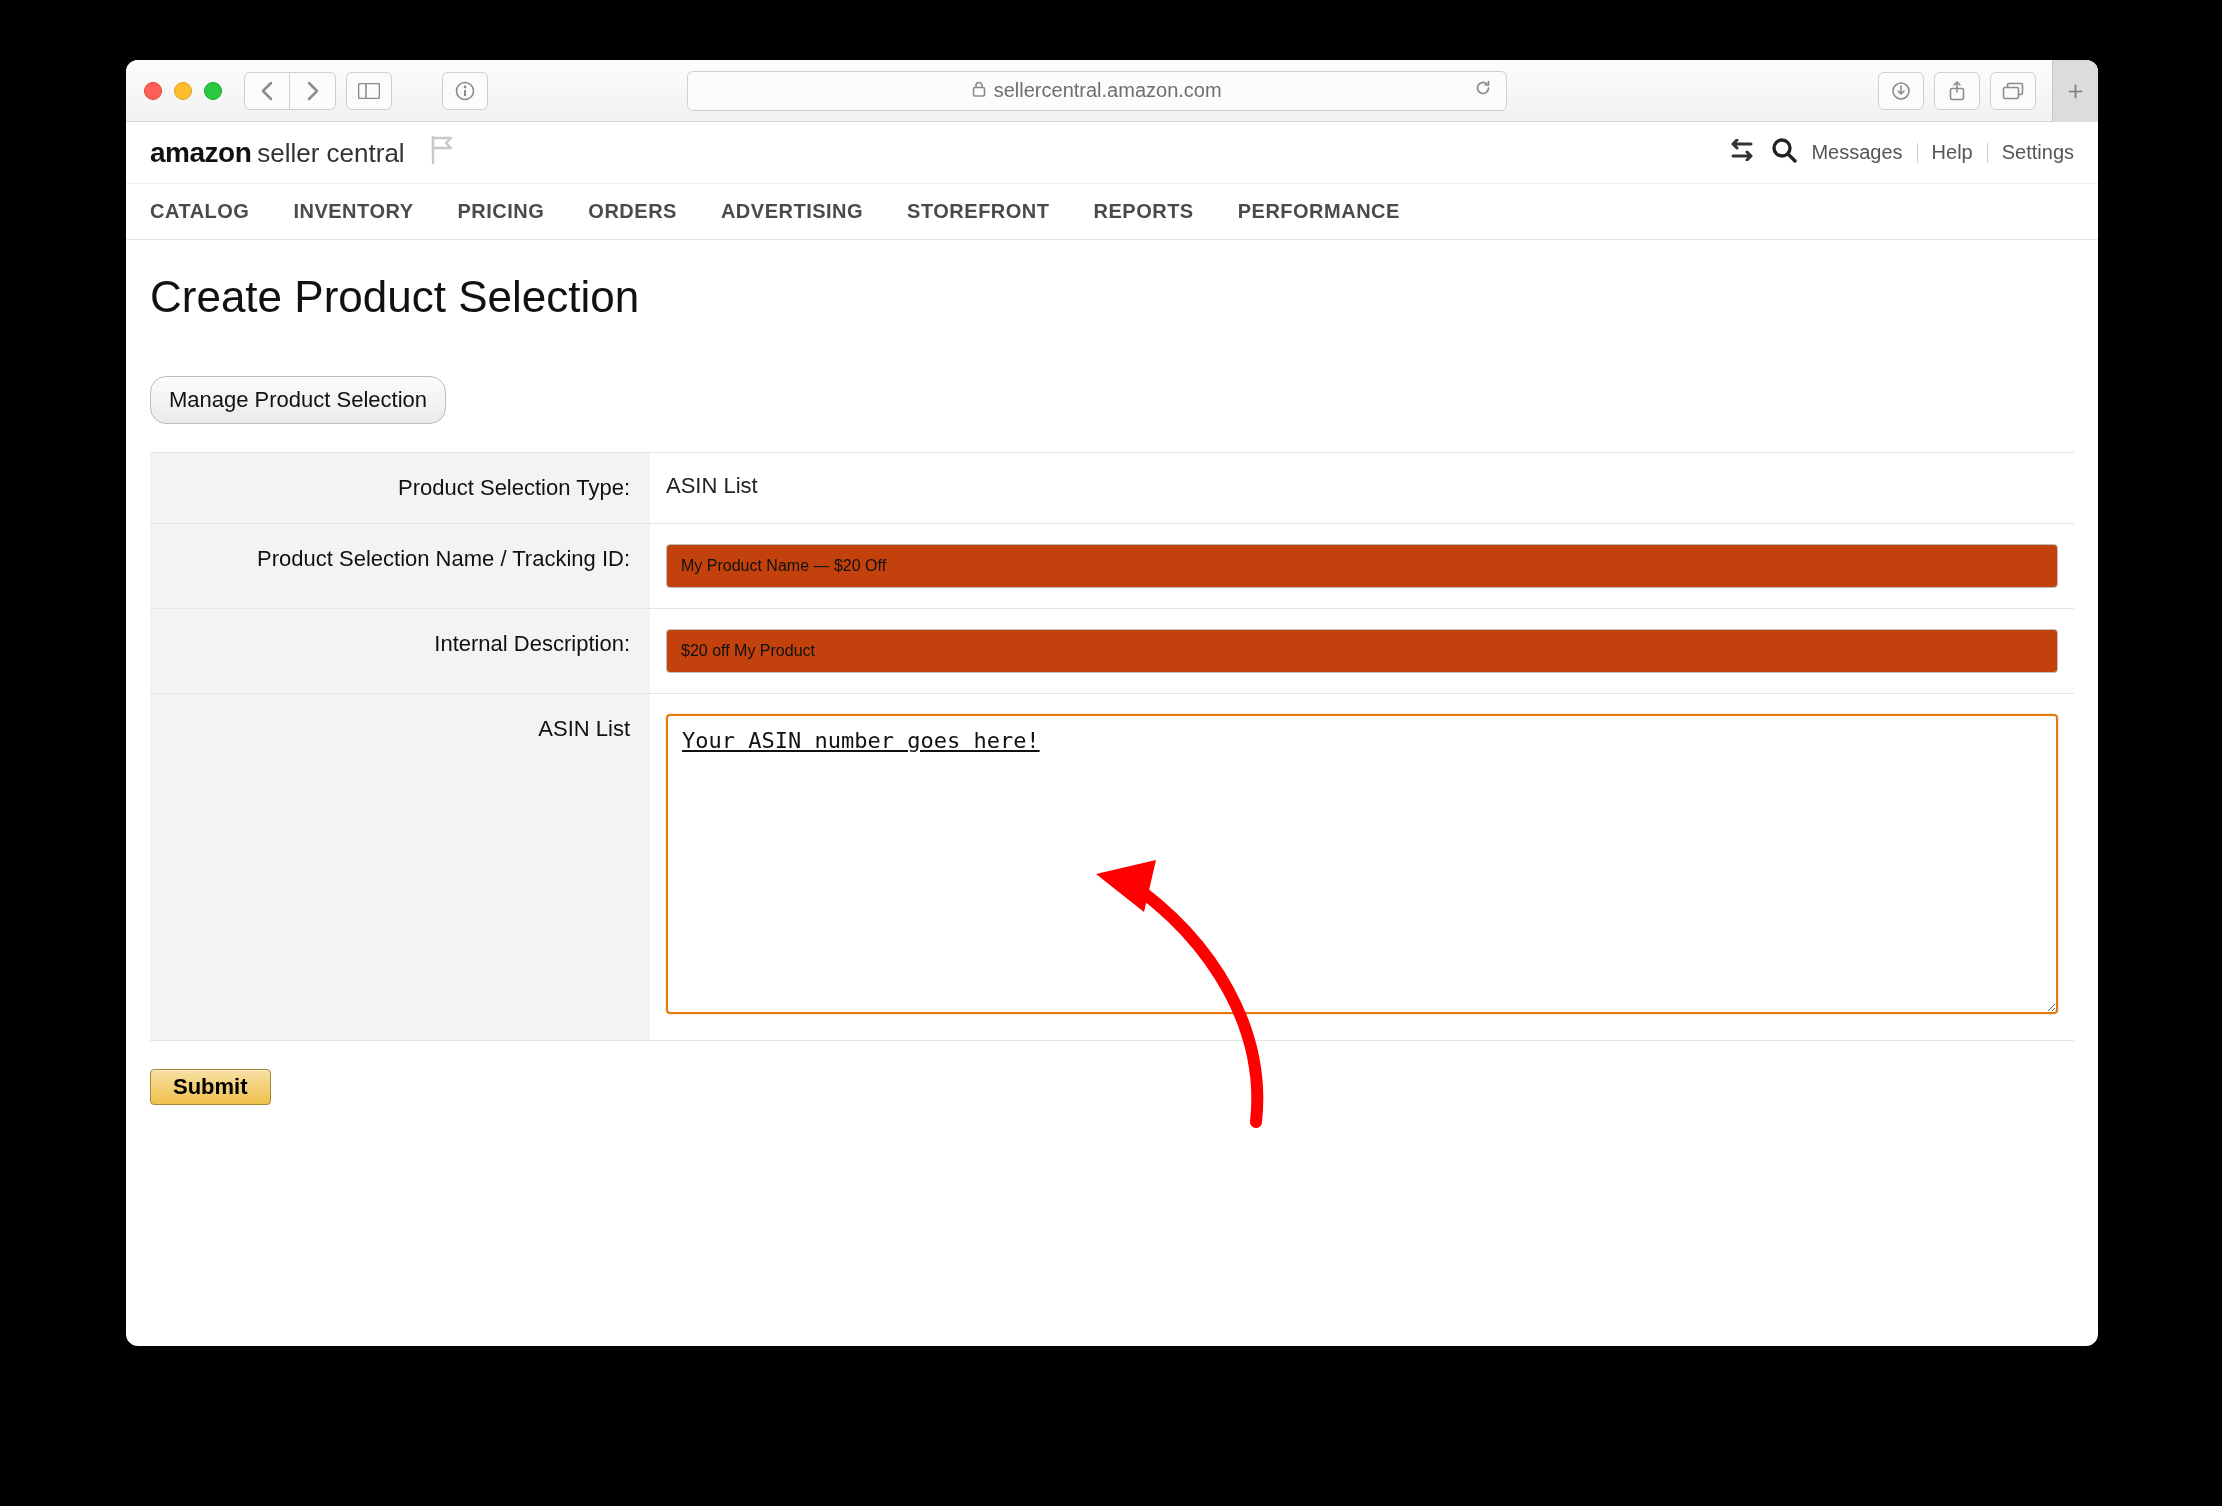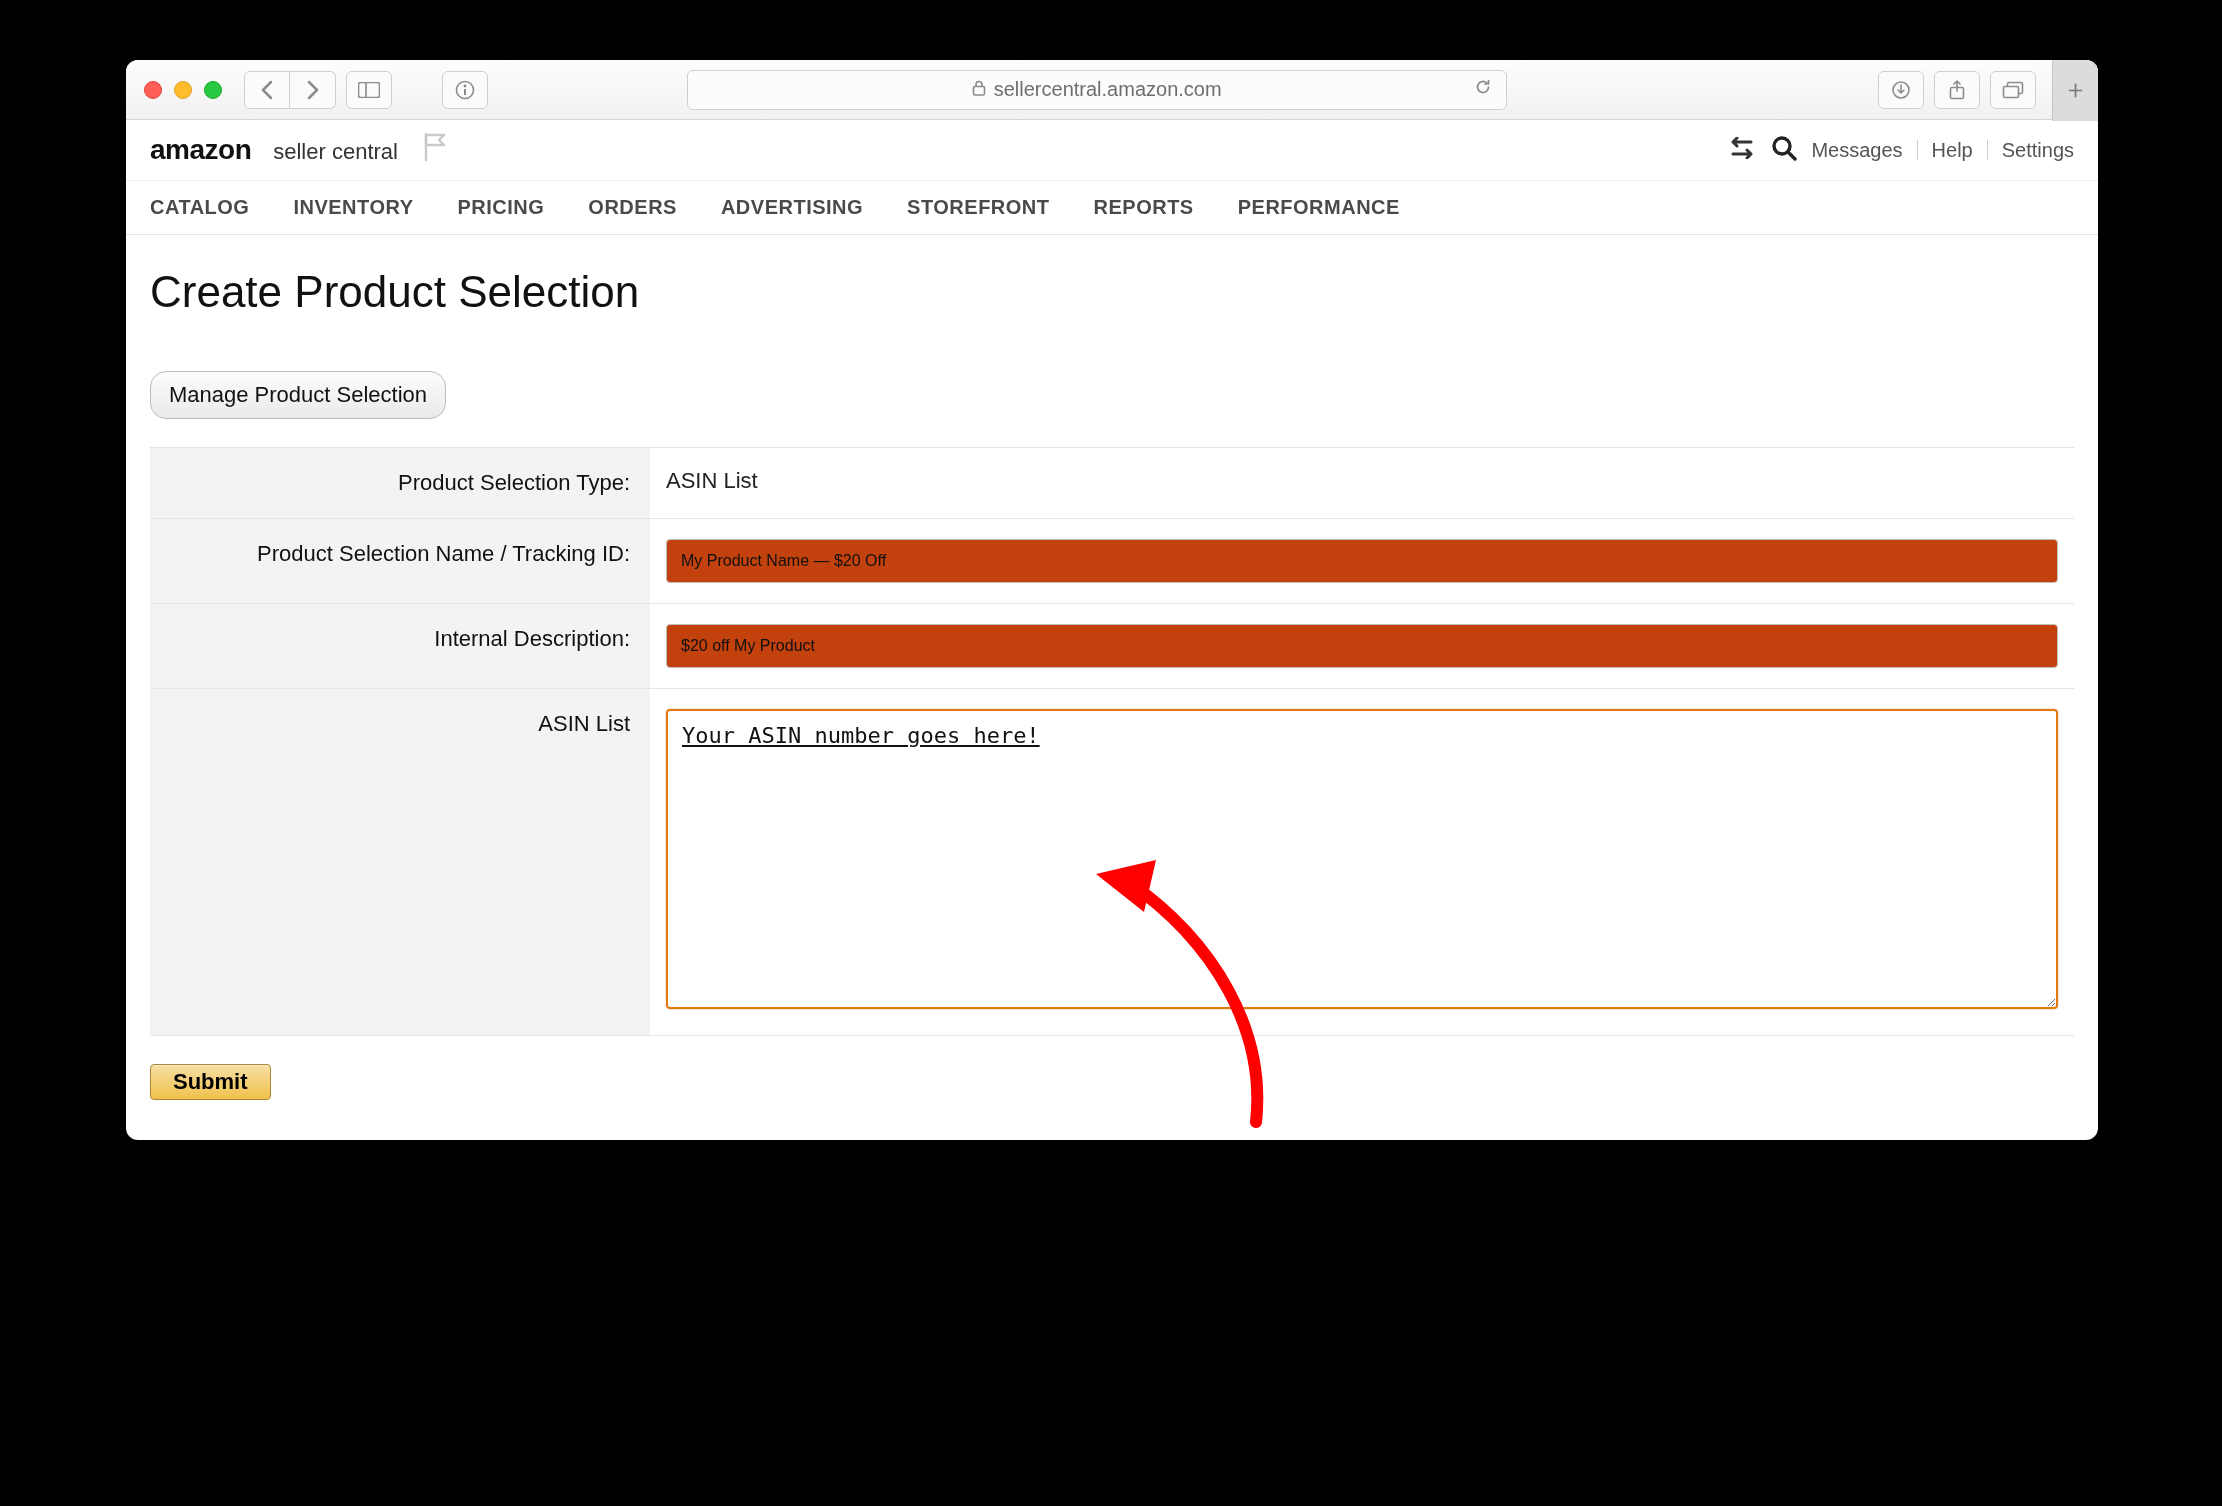--- a/index.html
+++ b/index.html
@@ -23,21 +23,21 @@
     background:#000;
     width:2222px;
     height:1506px;
     position:relative;
     color:var(--text);
     font-size:22px;
   }
   .window{
     position:absolute;
     left:126px; top:60px;
-    width:1972px; height:1080px;
+    width:1972px; height:1286px;
     background:#fff;
     border-radius:12px;
     box-shadow:0 50px 100px rgba(0,0,0,.55);
     display:flex;
     flex-direction:column;
     overflow:hidden;
   }
   
   .chrome{
     height:62px;
@@ -80,21 +80,21 @@
     display:flex;align-items:center;justify-content:center;color:#7a7a7a;font-size:26px;
   }
 
   
   .az-header{
     height:62px;display:flex;align-items:center;padding:0 24px;gap:24px;
     border-bottom:1px solid #eee;
   }
   .logo-amazon{display:flex;align-items:baseline;font-weight:700;color:#111;}
   .logo-amazon .amz{font-size:28px;letter-spacing:-.5px;position:relative;}
-  .logo-amazon .sc{font-size:22px;font-weight:400;margin-left:22px;color:#333;}
+  .logo-amazon .sc{font-size:26px;font-weight:400;margin-left:6px;color:#333;}
   .flag-icon{color:#c9c9c9;}
   .az-right{margin-left:auto;display:flex;align-items:center;gap:14px;color:#555;font-size:20px;}
   .sep{height:20px;width:1px;background:#ccc;}
   .link{cursor:pointer;}
 
   
   .az-nav{
     height:56px;display:flex;align-items:center;gap:44px;padding:0 24px;
     border-bottom:1px solid #e5e5e5;background:var(--nav-bg);
   }

